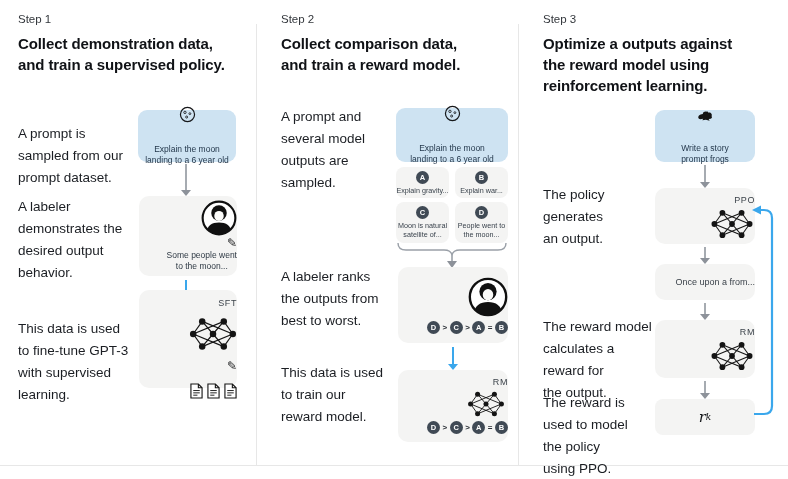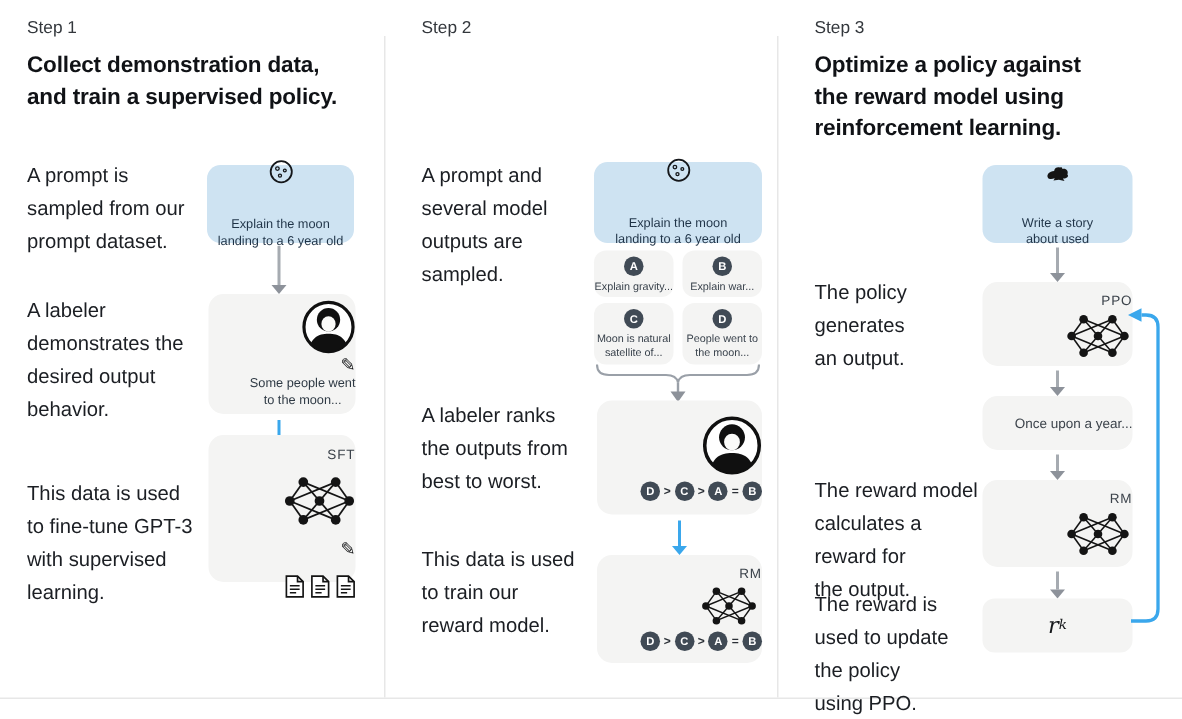--- a/index.html
+++ b/index.html
@@ -41,21 +41,21 @@
 <div class="canvas">
 
   <div class="vdiv" style="left:256px"></div>
   <div class="vdiv" style="left:518px"></div>
   <div class="hdiv"></div>
 
   <div class="step-label" style="left:18px;top:13px">Step 1</div>
   <div class="heading" style="left:18px;top:33px">Collect demonstration data,
 and train a supervised policy.</div>
 
-  <div class="caption" style="left:18px;top:106px">A prompt is
+  <div class="caption" style="left:18px;top:123px">A prompt is
 sampled from our
 prompt dataset.</div>
   <div class="caption" style="left:18px;top:196px">A labeler
 demonstrates the
 desired output
 behavior.</div>
   <div class="caption" style="left:18px;top:318px">This data is used
 to fine-tune GPT-3
 with supervised
 learning.</div>
@@ -147,20 +147,22 @@
           <path d="M1 1 h8 l4 4 v11 h-12 z" fill="#fff" stroke="#141414" stroke-width="1.2"></path>
           <path d="M9 1 v4 h4" fill="none" stroke="#141414" stroke-width="1.2"></path>
           <line x1="3.5" y1="8" x2="10.5" y2="8" stroke="#141414"></line>
           <line x1="3.5" y1="10.5" x2="10.5" y2="10.5" stroke="#141414"></line>
           <line x1="3.5" y1="13" x2="8" y2="13" stroke="#141414"></line>
         </svg>
     </span>
   </div>
 
   <div class="step-label" style="left:281px;top:13px">Step 2</div>
+  <div class="heading" style="left:281px;top:33px">Collect comparison data,
+and train a reward model.</div>
 
   <div class="caption" style="left:281px;top:106px">A prompt and
 several model
 outputs are
 sampled.</div>
   <div class="caption" style="left:281px;top:266px">A labeler ranks
 the outputs from
 best to worst.</div>
   <div class="caption" style="left:281px;top:362px">This data is used
 to train our
@@ -269,45 +271,45 @@
       <span class="rop">&gt;</span>
       <span class="badge">C</span>
       <span class="rop">&gt;</span>
       <span class="badge">A</span>
       <span class="rop">=</span>
       <span class="badge">B</span>
     </span>
   </div>
 
   <div class="step-label" style="left:543px;top:13px">Step 3</div>
-  <div class="heading" style="left:543px;top:33px">Optimize a policy against
+  <div class="heading" style="left:543px;top:33px">Optimize a outputs against
 the reward model using
 reinforcement learning.</div>
 
   <div class="caption" style="left:543px;top:184px">The policy
 generates
 an output.</div>
   <div class="caption" style="left:543px;top:316px">The reward model
 calculates a
 reward for
 the output.</div>
   <div class="caption" style="left:543px;top:392px">The reward is
-used to update
+used to model
 the policy
 using PPO.</div>
 
   <div class="bluebox" style="left:655px;top:110px;width:100px;height:52px">
     <span>
       <svg width="18" height="14" viewBox="0 0 20 15">
         <path d="M3 11.5 C1.5 9 4 6.5 7.5 6.3 C8 3.2 12 3 13 5 C16 3.8 18.5 6 17.3 9 C18.5 10 17.5 12.2 14 12 L15.2 13.8 L11 12.8 L7 13.4 L8 11.8 C5.5 12.6 3.6 12.4 3 11.5 Z" fill="#141414"></path>
         <circle cx="12.6" cy="4.6" r="0.9" fill="#141414"></circle>
       </svg>
     </span>
     <span class="boxtext">Write a story
-about used</span>
+prompt frogs</span>
   </div>
 
   <div class="varrow" style="left:704px;top:165px;height:17px"></div>
 
   <div class="graybox" style="left:655px;top:188px;width:100px;height:56px;padding-top:7px;gap:3px;box-sizing:border-box">
     <span class="net-label">PPO</span>
     <span>
       <svg width="46" height="32" viewBox="0 0 52 40">
         <g stroke="#141414" stroke-width="1.3">
           <line x1="14" y1="6" x2="4" y2="20"></line>
@@ -332,21 +334,21 @@
           <circle cx="14" cy="34" r="3.6"></circle>
             <circle cx="38" cy="34" r="3.6"></circle>
         </g>
       </svg>
     </span>
   </div>
 
   <div class="varrow" style="left:704px;top:247px;height:11px"></div>
 
   <div class="graybox" style="left:655px;top:264px;width:100px;height:36px;justify-content:center">
-    <span class="onceline">Once upon a year...</span>
+    <span class="onceline">Once upon a from...</span>
   </div>
 
   <div class="varrow" style="left:704px;top:303px;height:11px"></div>
 
   <div class="graybox" style="left:655px;top:320px;width:100px;height:58px;padding-top:7px;gap:3px;box-sizing:border-box">
     <span class="net-label">RM</span>
     <span>
       <svg width="46" height="32" viewBox="0 0 52 40">
         <g stroke="#141414" stroke-width="1.3">
           <line x1="14" y1="6" x2="4" y2="20"></line>

